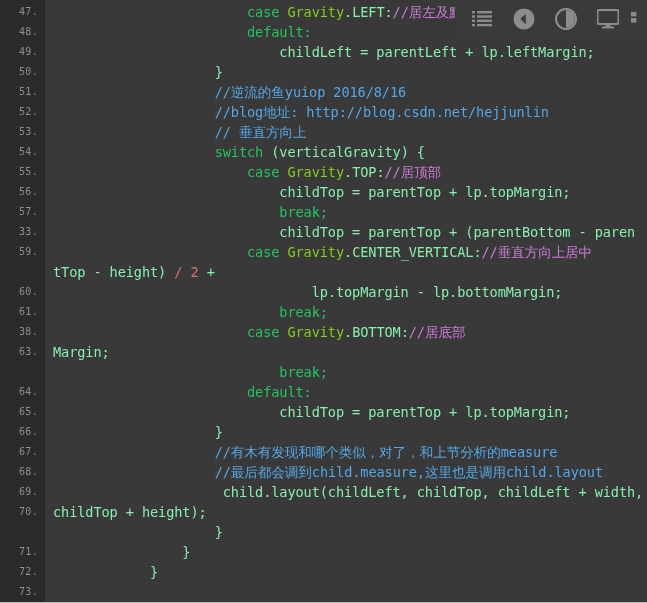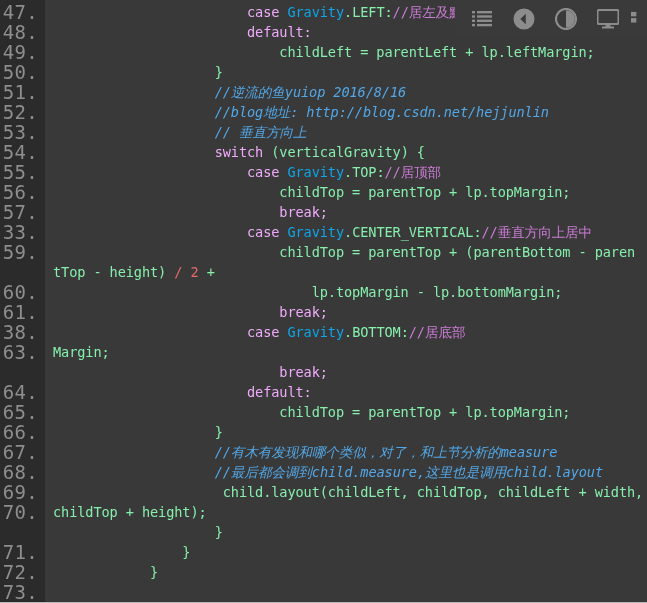--- a/index.html
+++ b/index.html
@@ -31,21 +31,21 @@
     background: #2b2b2b;
     padding-top: 2px;
     user-select: none;
   }
   .gut-row {
     height: 20px;
     line-height: 20px;
     text-align: right;
     padding-right: 7px;
     color: #8e8e8e;
-    font-size: 19px;
+    font-size: 10px;
     letter-spacing: .3px;
     white-space: nowrap;
   }
   .gut-row.blank { color: transparent; }
 
   
   #code-pane {
     flex: 1 1 auto;
     background: #393939;
     padding-top: 2px;
@@ -57,24 +57,24 @@
     line-height: 20px;
     font-size: 13.6px;
     white-space: pre;
     color: #ffffff;
     letter-spacing: -0.1px;
   }
   .code-row span { white-space: pre; }
 
   
   .t-plain { color: #86efac; }
-  .t-kw    { color: #f0abfc; }
-  .t-type  { color: #0ea5e9; }
+  .t-kw    { color: #22c55e; }
+  .t-type  { color: #84cc16; }
   .t-cmt   { color: #cc7bd6; }
-  .t-cmt2  { color: #52a8e8; font-style: italic; }
+  .t-cmt2  { color: #52a8e8; }
   .t-num   { color: #e86a6a; }
   .t-op    { color: #e86a6a; }
 
   
   #toolbar {
     position: absolute;
     top: 0; right: 0;
     height: 38px;
     display: flex;
     align-items: center;
@@ -137,22 +137,22 @@
       <div class="code-row"><span class="t-plain">                        </span><span class="t-kw">default:</span></div>
       <div class="code-row"><span class="t-plain">                            childLeft = parentLeft + lp.leftMargin;</span></div>
       <div class="code-row"><span class="t-plain">                    }</span></div>
       <div class="code-row"><span class="t-plain">                    </span><span class="t-cmt2">//逆流的鱼yuiop 2016/8/16</span></div>
       <div class="code-row"><span class="t-plain">                    </span><span class="t-cmt2">//blog地址: http://blog.csdn.net/hejjunlin</span></div>
       <div class="code-row"><span class="t-plain">                    </span><span class="t-cmt2">// 垂直方向上</span></div>
       <div class="code-row"><span class="t-plain">                    </span><span class="t-kw">switch</span><span class="t-plain"> (verticalGravity) {</span></div>
       <div class="code-row"><span class="t-plain">                        </span><span class="t-kw">case </span><span class="t-type">Gravity</span><span class="t-plain">.TOP:</span><span class="t-cmt">//居顶部</span></div>
       <div class="code-row"><span class="t-plain">                            childTop = parentTop + lp.topMargin;</span></div>
       <div class="code-row"><span class="t-plain">                            </span><span class="t-kw">break;</span></div>
+      <div class="code-row"><span class="t-plain">                            childTop = parentTop + (parentBottom - paren</span></div>
       <div class="code-row"><span class="t-plain">                        </span><span class="t-kw">case </span><span class="t-type">Gravity</span><span class="t-plain">.CENTER_VERTICAL:</span><span class="t-cmt">//垂直方向上居中</span></div>
-      <div class="code-row"><span class="t-plain">                            childTop = parentTop + (parentBottom - paren</span></div>
       <div class="code-row"><span class="t-plain">tTop - height) </span><span class="t-op">/</span><span class="t-plain"> </span><span class="t-num">2</span><span class="t-plain"> +</span></div>
       <div class="code-row"><span class="t-plain">                                lp.topMargin - lp.bottomMargin;</span></div>
       <div class="code-row"><span class="t-plain">                            </span><span class="t-kw">break;</span></div>
       <div class="code-row"><span class="t-plain">                        </span><span class="t-kw">case </span><span class="t-type">Gravity</span><span class="t-plain">.BOTTOM:</span><span class="t-cmt">//居底部</span></div>
       <div class="code-row"><span class="t-plain">Margin;</span></div>
       <div class="code-row"><span class="t-plain">                            </span><span class="t-kw">break;</span></div>
       <div class="code-row"><span class="t-plain">                        </span><span class="t-kw">default:</span></div>
       <div class="code-row"><span class="t-plain">                            childTop = parentTop + lp.topMargin;</span></div>
       <div class="code-row"><span class="t-plain">                    }</span></div>
       <div class="code-row"><span class="t-plain">                    </span><span class="t-cmt2">//有木有发现和哪个类似，对了，和上节分析的measure</span></div>

